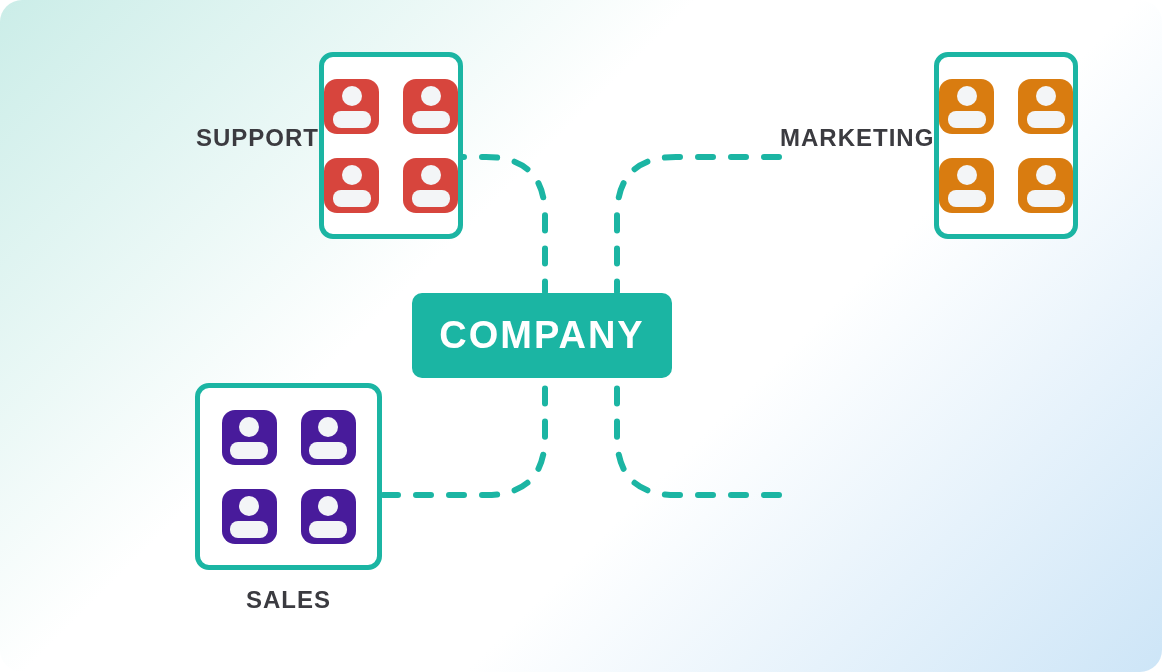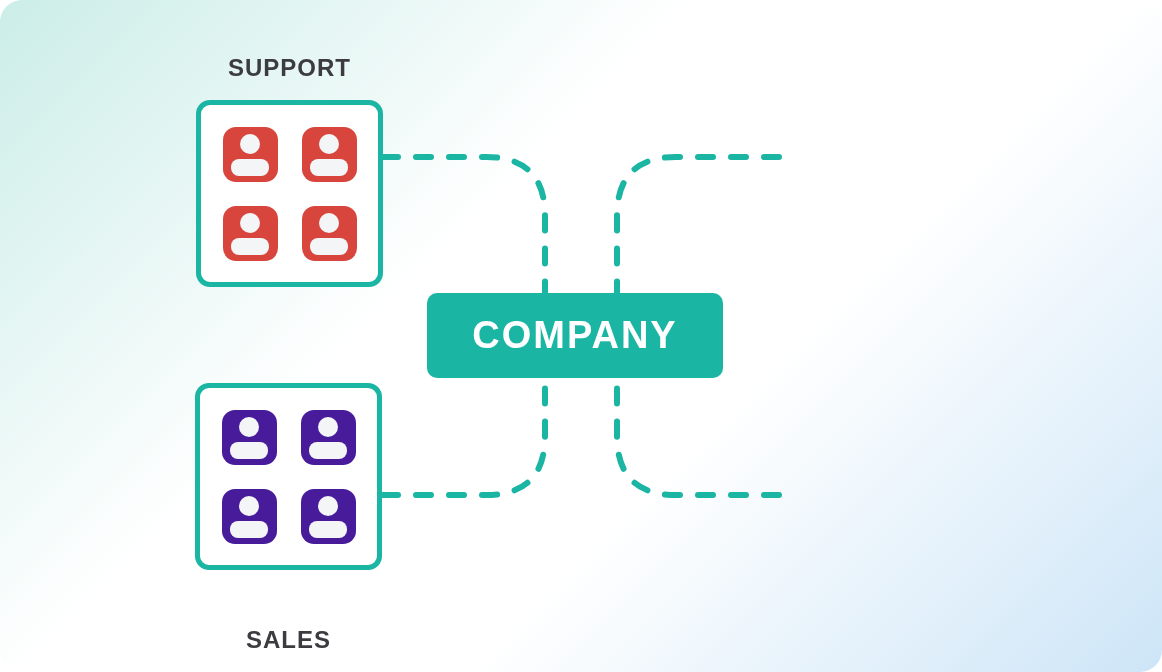--- a/index.html
+++ b/index.html
@@ -24,34 +24,34 @@
   .connectors path {
     fill: none;
     stroke-width: 6;
     stroke-dasharray: 15 18;
     stroke-linecap: round;
   }
   .dept {
     position: absolute;
     width: 187px;
     display: flex;
-    flex-direction: column;
+    flex-direction: row;
     align-items: center;
   }
   .dept-label {
     font-size: 24px;
     font-weight: bold;
     letter-spacing: 1px;
     line-height: 32px;
     color: #3b3b40;
     text-align: center;
     white-space: nowrap;
   }
   .dept.label-top .dept-label { margin-bottom: 16px; }
-  .dept.label-bottom { flex-direction: column-reverse; gap: 40px; }
+  .dept.label-bottom { flex-direction: column-reverse; }
   .dept.label-bottom .dept-label { margin-top: 14px; }
   .dept-box {
     width: 187px; height: 187px;
     background: #ffffff;
     border: 5px solid #1bb5a3;
     border-radius: 14px;
     display: flex;
     align-items: center;
     justify-content: center;
   }
@@ -84,22 +84,22 @@
     width: 38px; height: 17px;
     border-radius: 8px;
     background: #f3f5f7;
   }
   .dept-support   { left: 196px; top: 52px; }
   .dept-marketing { left: 780px; top: 52px; }
   .dept-sales     { left: 195px; top: 383px; }
   .dept-it        { left: 780px; top: 383px; }
   .company {
     position: absolute;
-    left: 427px; top: 293px;
-    width: 296px; height: 85px;
+    left: 412px; top: 293px;
+    width: 260px; height: 85px;
     background: #1bb5a3;
     border-radius: 10px;
     display: flex;
     align-items: center;
     justify-content: center;
   }
   .company-label {
     font-size: 38px;
     font-weight: bold;
     letter-spacing: 2px;
@@ -124,20 +124,31 @@
     <div class="dept-box">
       <div class="members">
           <div class="member"></div>
           <div class="member"></div>
           <div class="member"></div>
           <div class="member"></div>
         </div>
     </div>
   </div>
 
+  <div class="dept dept-marketing label-top" style="--c: #d97c10;">
+    <div class="dept-label">MARKETING</div>
+    <div class="dept-box">
+      <div class="members">
+          <div class="member"></div>
+          <div class="member"></div>
+          <div class="member"></div>
+          <div class="member"></div>
+        </div>
+    </div>
+  </div>
 
   <div class="dept dept-sales label-bottom" style="--c: #481b9b;">
     <div class="dept-label">SALES</div>
     <div class="dept-box">
       <div class="members">
           <div class="member"></div>
           <div class="member"></div>
           <div class="member"></div>
           <div class="member"></div>
         </div>

